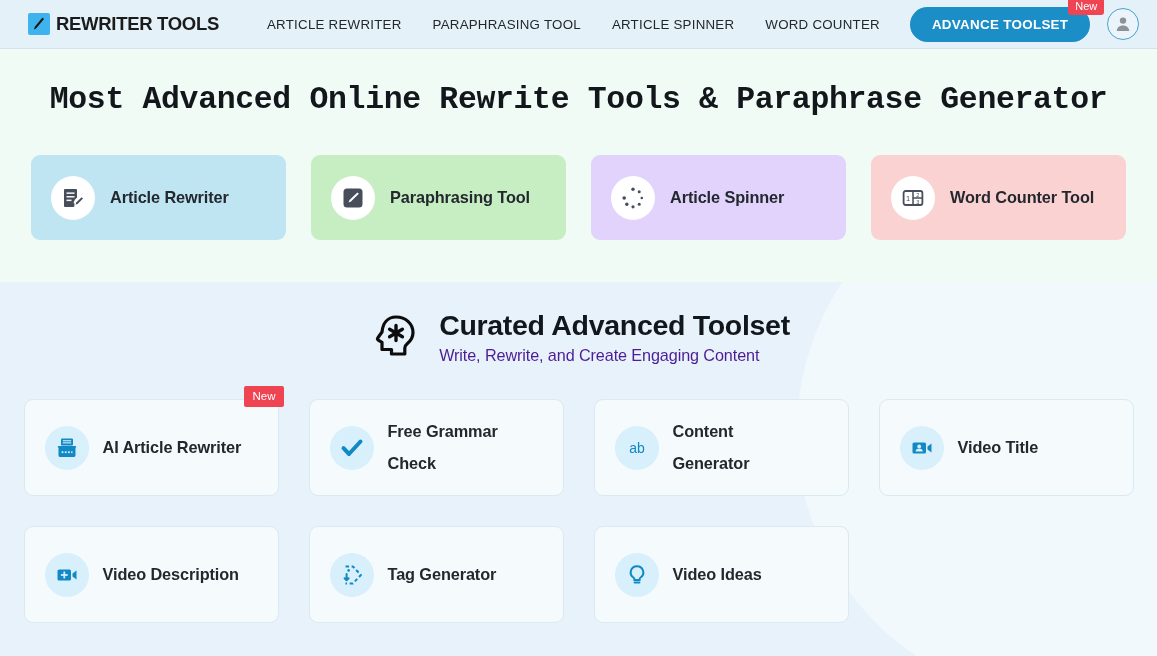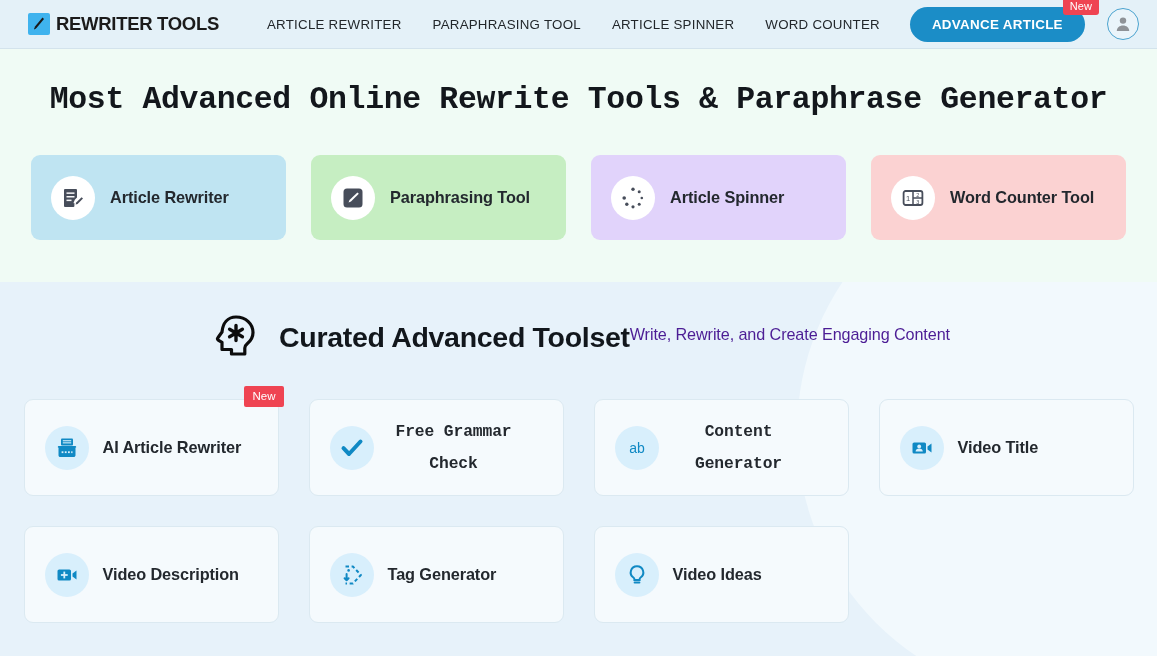--- a/index.html
+++ b/index.html
@@ -108,21 +108,21 @@
     width: 540px; height: 540px;
     border-radius: 50%;
     background: #f2f9fd;
     pointer-events: none;
   }
   .toolset-inner { position: relative; z-index: 2; }
   .ts-head {
     display: flex; align-items: center; justify-content: center;
     gap: 14px; padding-top: 26px;
   }
-  .ts-text-col { display: flex; flex-direction: row; }
+  .ts-text-col { display: flex; flex-direction: column; }
   .ts-title {
     font-size: 28.5px; font-weight: 700; color: #12171c;
     letter-spacing: -0.3px; line-height: 1.15;
   }
   .ts-sub {
     font-size: 16.2px; color: #4c1d95; margin-top: 4px; letter-spacing: -0.1px;
   }
   .grid {
     display: grid;
     grid-template-columns: repeat(4, 255px);
@@ -143,21 +143,21 @@
   .tool-icon {
     width: 44px; height: 44px; border-radius: 50%;
     background: #d8effc; flex: 0 0 44px;
     display: flex; align-items: center; justify-content: center;
   }
   .tool-label {
     font-size: 16.3px; font-weight: 700; color: #23282e;
     letter-spacing: -0.1px; line-height: 1.95;
   }
   .tool-label.wrap { max-width: 150px; }
-  .tool-label.centered { text-align: center; flex: 1; padding-right: 18px; font-family: Liberation Mono, monospace; }
+  .tool-label.centered { text-align: left; flex: 1; padding-right: 18px; }
   .card-badge {
     position: absolute; top: -14px; right: -6px;
     background: #ef4452; color: #fff;
     font-size: 11.5px; padding: 3px 8px; border-radius: 2px;
     line-height: 1.3; z-index: 4;
   }
   svg { display: block; }
 </style>
 </head>
 <body>
@@ -177,21 +177,21 @@
     </div>
 
     <div class="nav">
       <span class="nav-link">ARTICLE REWRITER</span>
       <span class="nav-link">PARAPHRASING TOOL</span>
       <span class="nav-link">ARTICLE SPINNER</span>
       <span class="nav-link">WORD COUNTER</span>
     </div>
 
     <div class="adv-wrap">
-      <button class="adv-btn">ADVANCE ARTICLE</button>
+      <button class="adv-btn">ADVANCE TOOLSET</button>
       <span class="adv-badge">New</span>
     </div>
 
     <div class="avatar">
       <span>
         <svg width="18" height="18" viewBox="0 0 18 18">
           <circle cx="9" cy="5.6" r="3.2" fill="#8e9297"></circle>
           <path d="M2.8 16c0-3.5 2.8-5.6 6.2-5.6s6.2 2.1 6.2 5.6z" fill="#8e9297"></path>
         </svg>
       </span>

